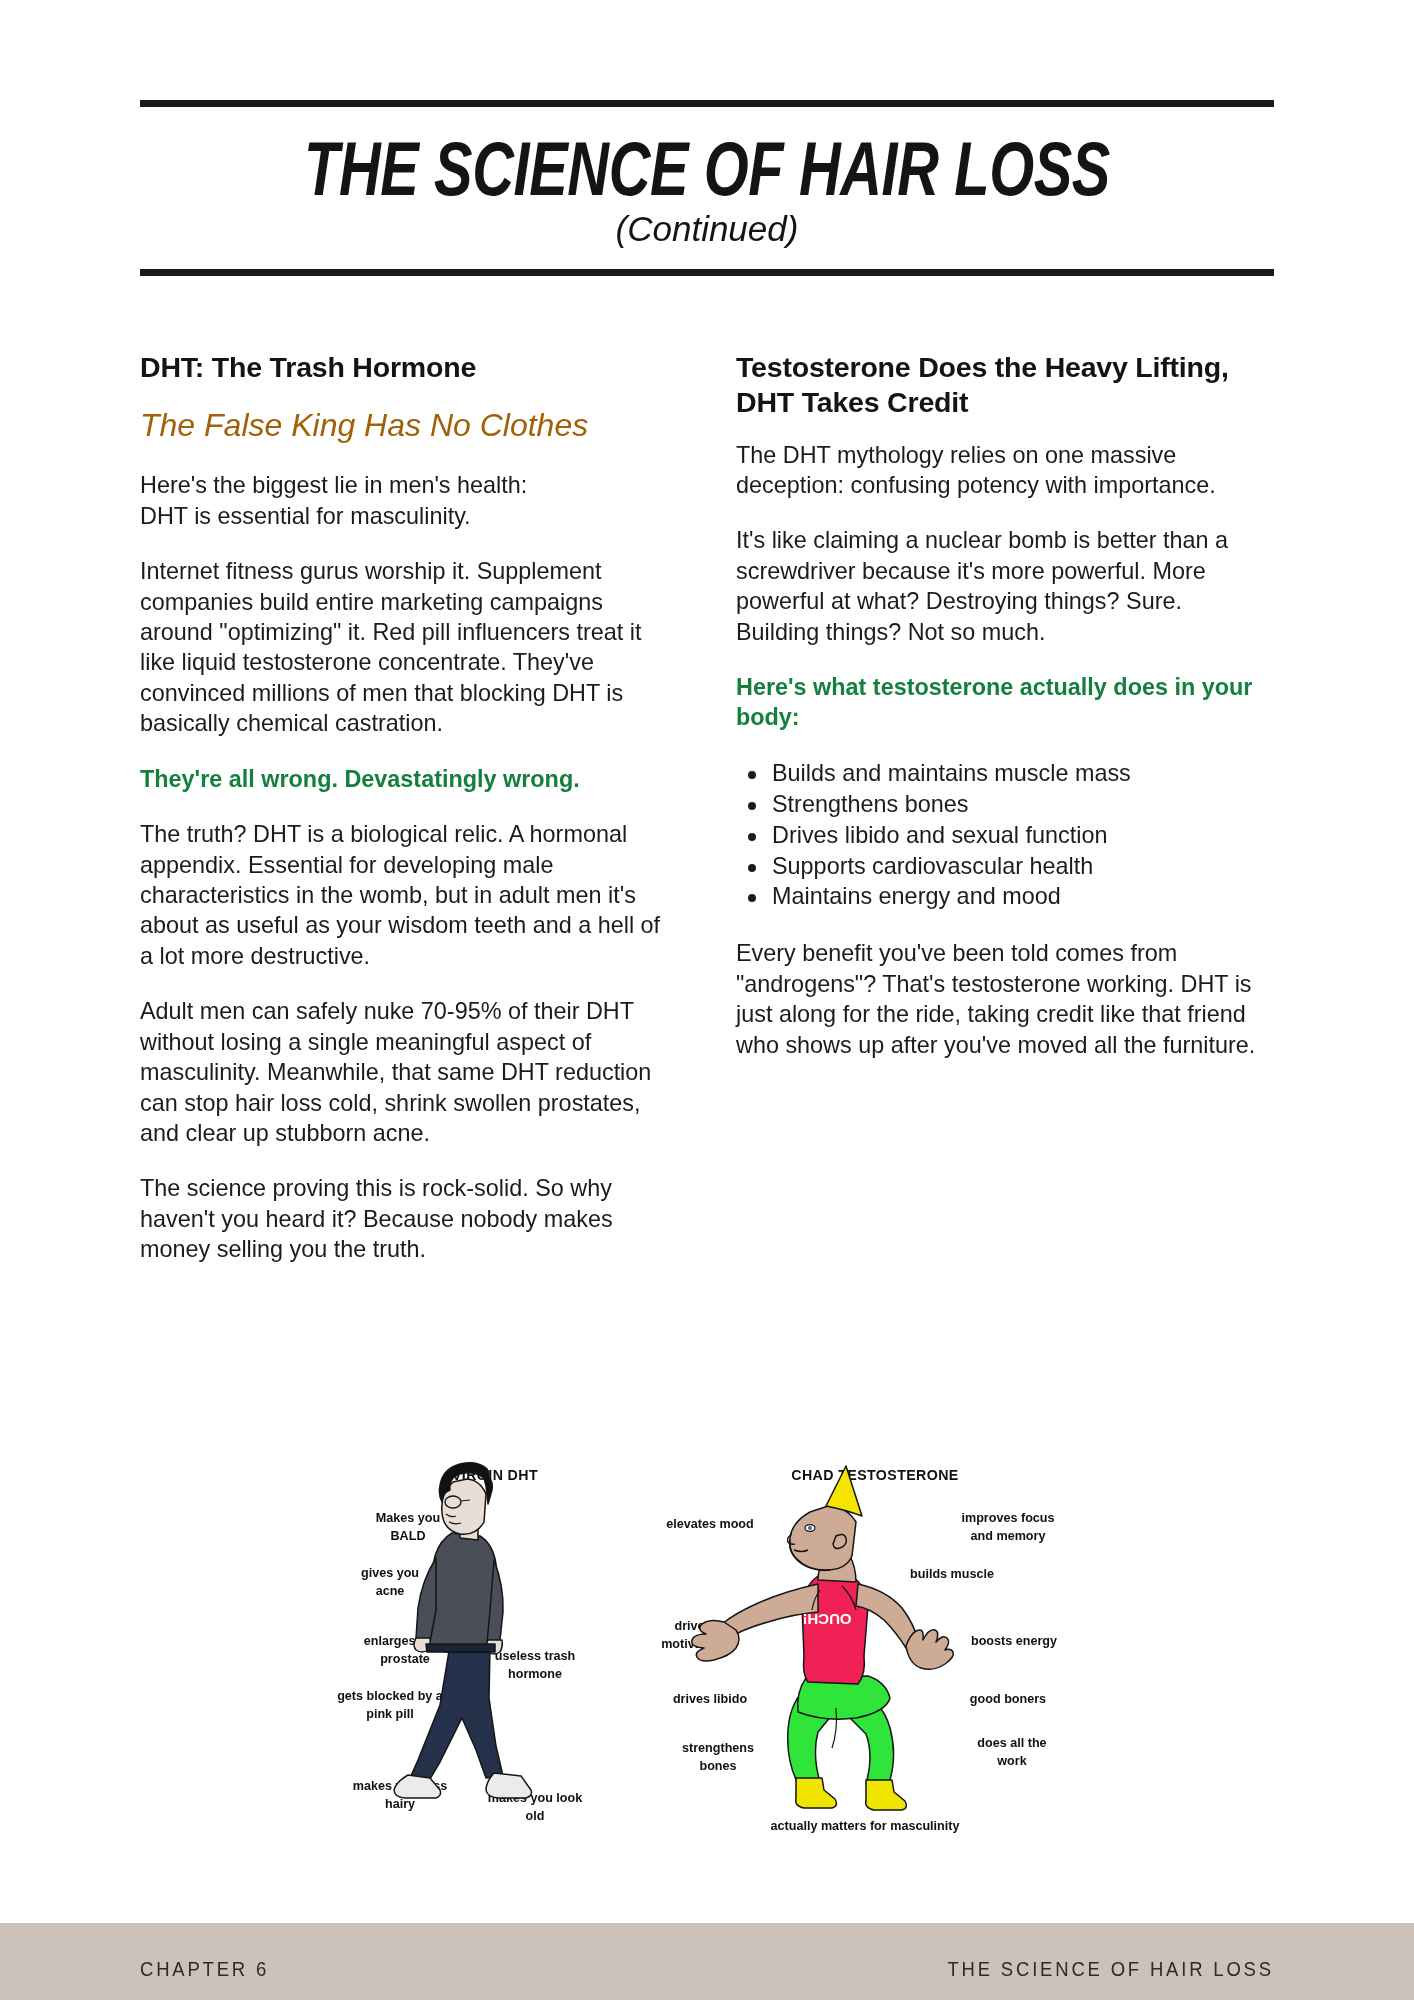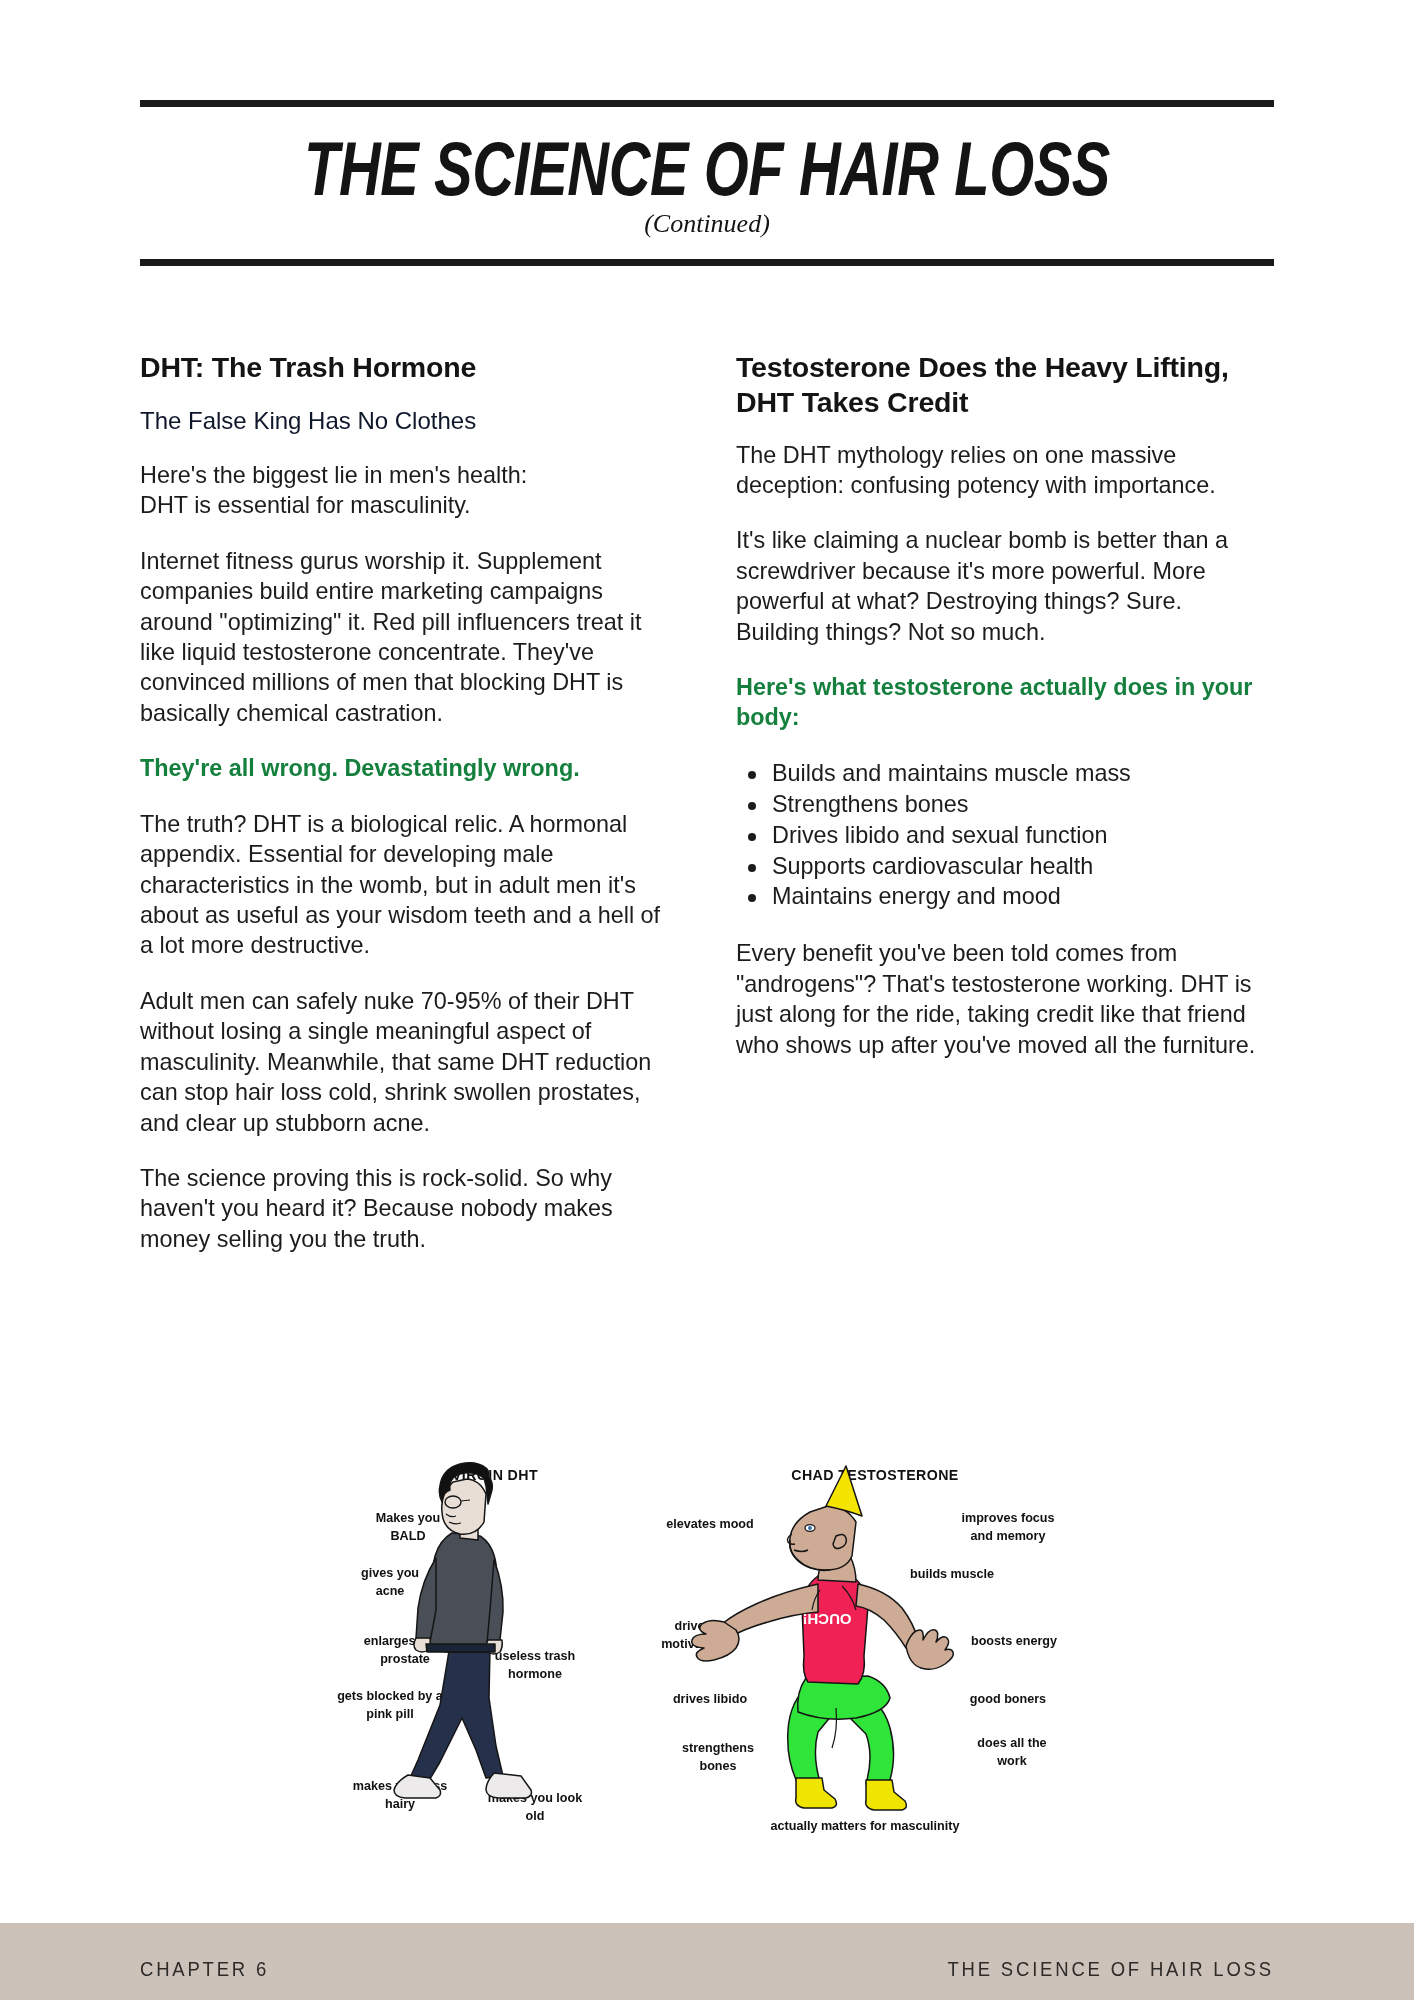--- a/index.html
+++ b/index.html
@@ -23,36 +23,36 @@
     font-size:76px;line-height:1.0;
     letter-spacing:-0.5px;
     text-align:center;
     transform:scaleX(0.76);
     transform-origin:center center;
     white-space:nowrap;
     margin:24px 0 2px 0;
     color:#141414;
   }
   .subtitle{
-    font-family:Liberation Serif, serif;
-    font-style:italic;font-size:26px;
+    font-family:Liberation Sans, sans-serif;
+    font-style:italic;font-size:35px;
     text-align:center;margin:0 0 20px 0;color:#141414;
   }
 
   
   .cols{position:absolute;left:140px;top:322px;width:1134px;
         display:flex;gap:71px;align-items:flex-start;}
   .col{width:525px;}
   h2.sec{
     font-size:28.5px;font-weight:700;line-height:1.22;
     margin:0 0 20px 0;color:#141414;letter-spacing:-0.2px;
   }
   .kicker{
-    font-size:24px;line-height:1.3;
-    margin:0 0 24px 0;color:#0f172a;
+    font-size:32px;font-style:italic;line-height:1.3;
+    margin:0 0 24px 0;color:#a16207;
   }
   p.body{
     font-size:23.4px;line-height:1.30;margin:0 0 25px 0;color:#1c1c1c;
   }
   p.body b{font-weight:400;}
   p.lead-bold{
     font-size:23.4px;line-height:1.30;margin:0 0 25px 0;
     font-weight:700;color:#15803d;
   }
   ul.bullets{

